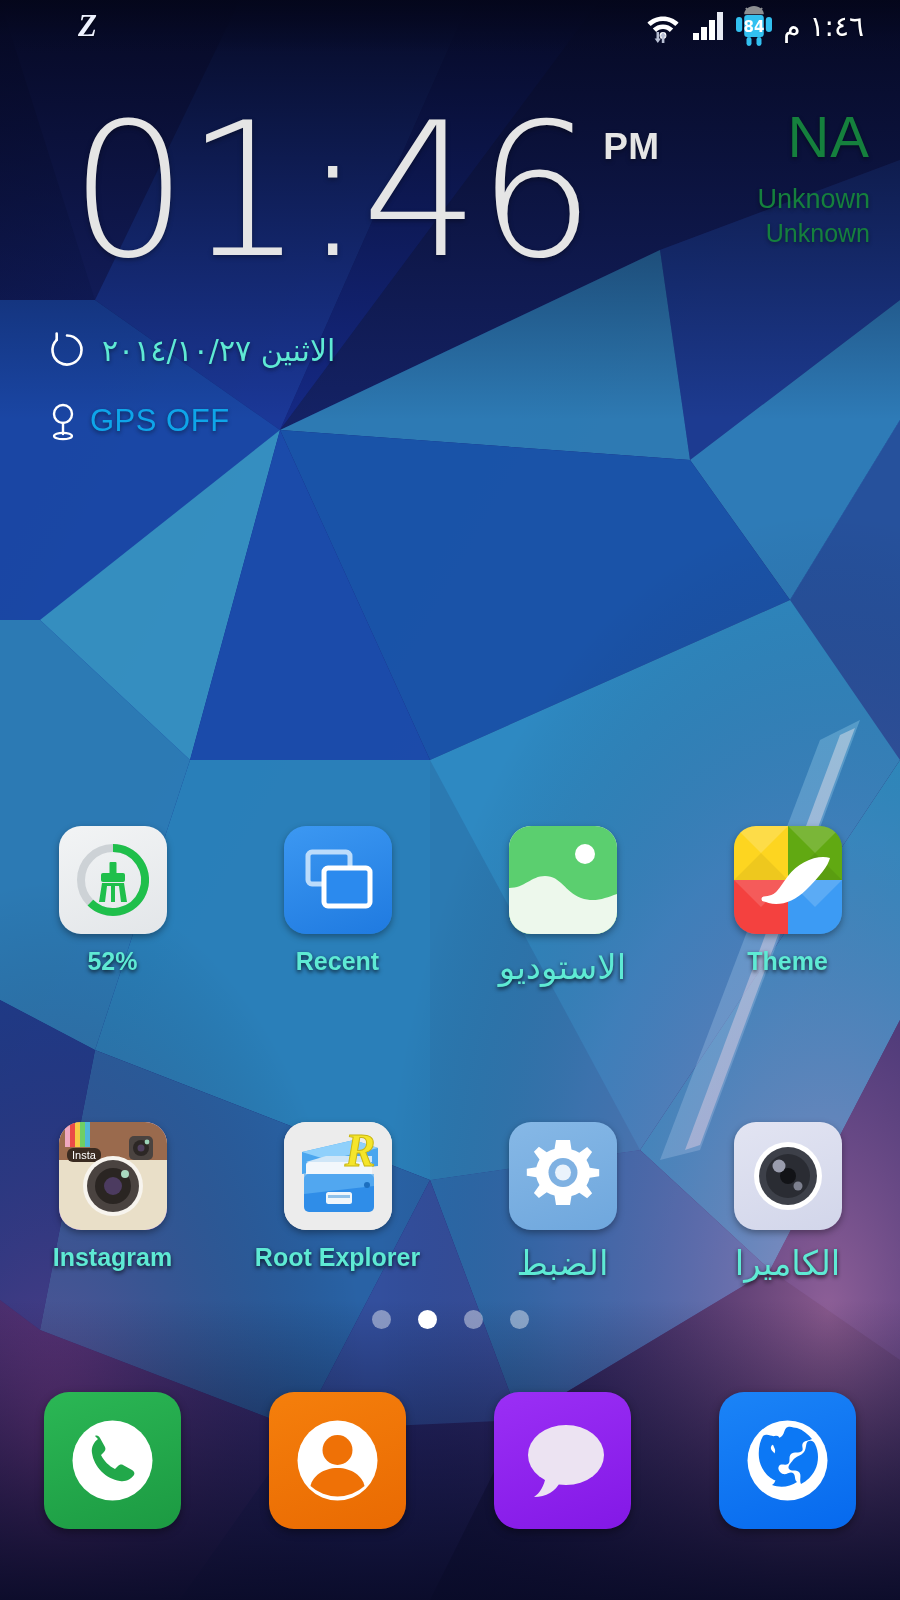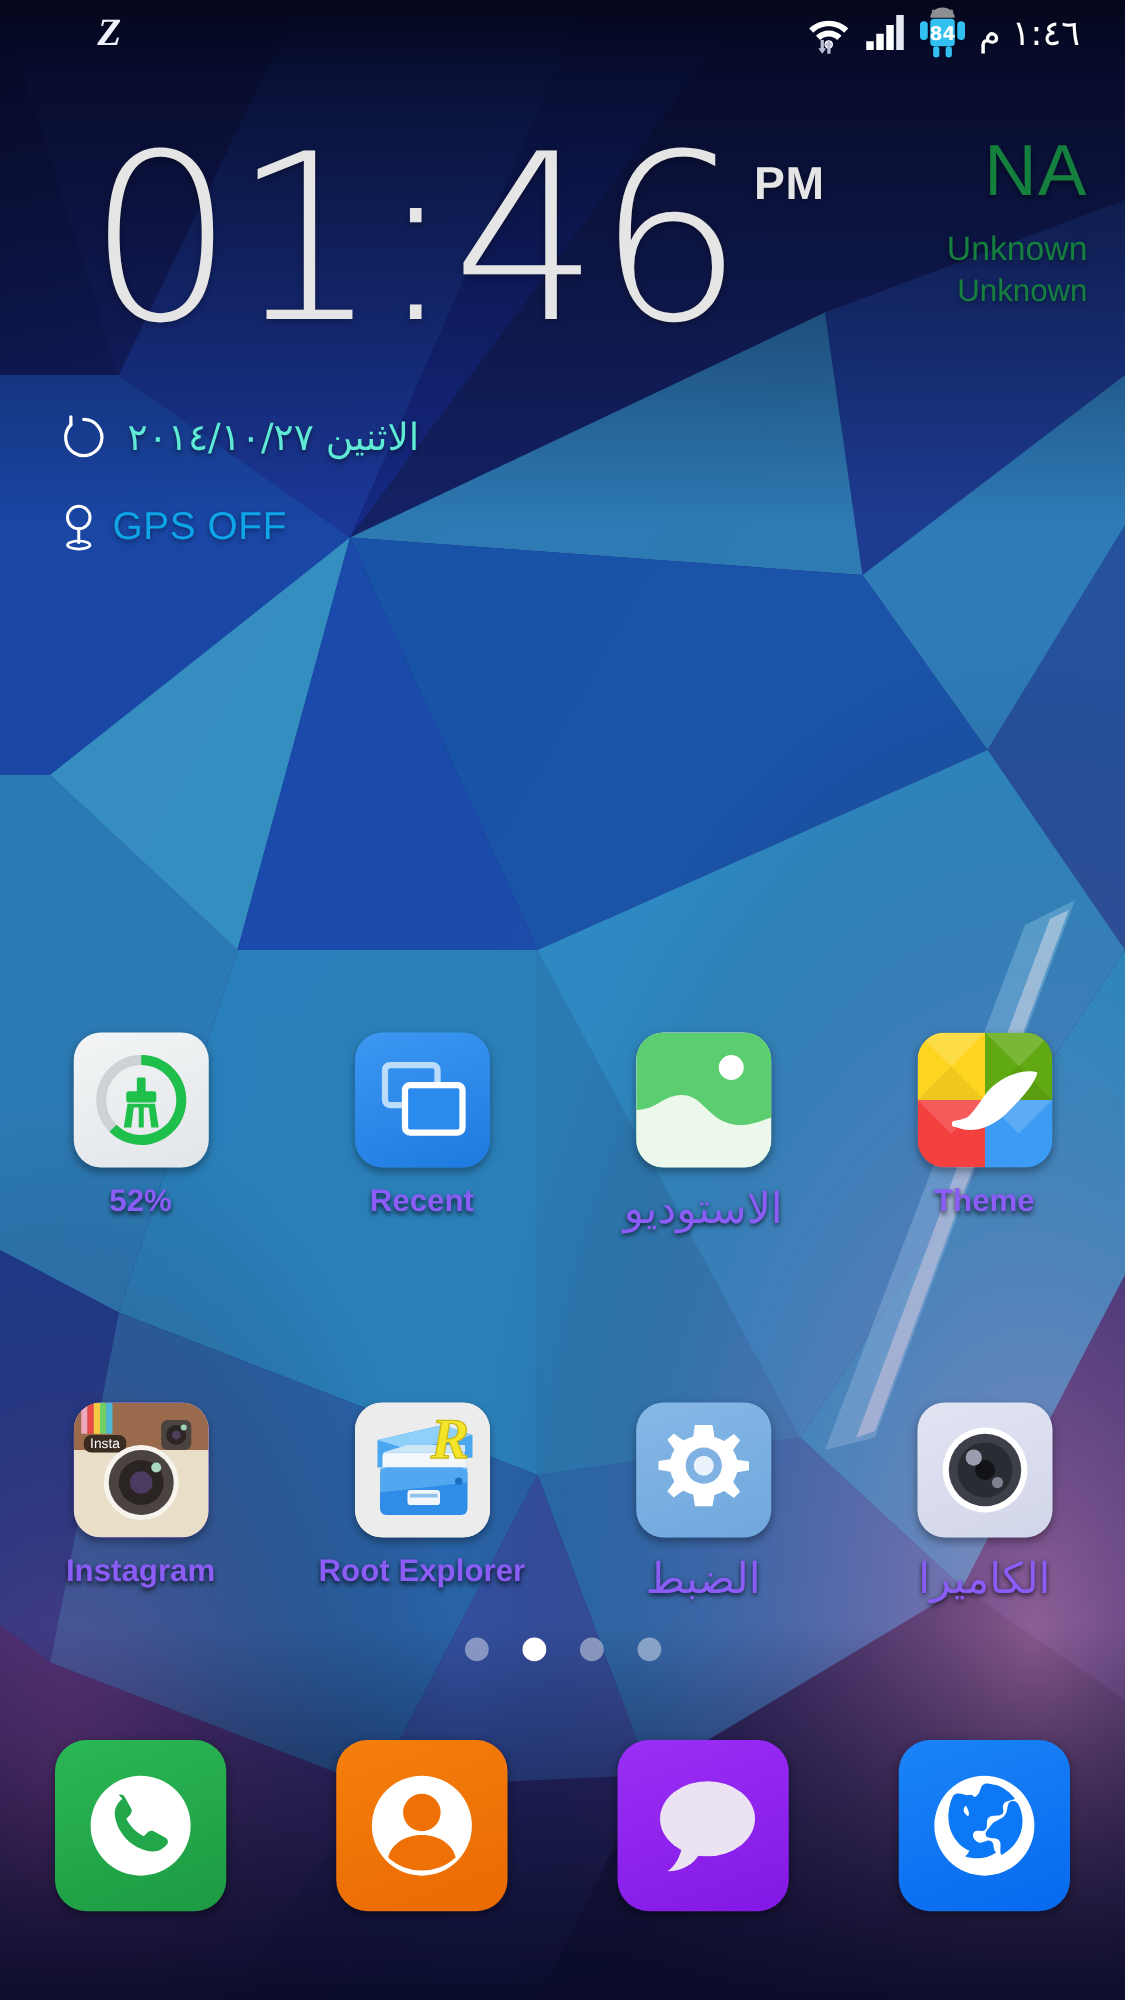--- a/index.html
+++ b/index.html
@@ -84,21 +84,21 @@
   }
   .approw { display:flex; width:900px; }
   .appcell {
     width:225px; display:flex; flex-direction:column; align-items:center;
   }
   .appicon {
     width:108px; height:108px; border-radius:22px; position:relative;
     overflow:hidden; box-shadow:0 3px 7px rgba(0,0,0,.35);
   }
   .applabel {
-    margin-top:13px; color:#8b5cf6; font-size:25px; font-weight:700;
+    margin-top:13px; color:#5eead4; font-size:25px; font-weight:700;
     font-family:"Liberation Sans", sans-serif;
     text-shadow:0 2px 4px rgba(0,0,0,.75);
     white-space:nowrap;
   }
   .applabel.rtl { direction:rtl; font-family:"DejaVu Sans", sans-serif; font-weight:400; font-size:34px; }
   #approw2 { margin-top:135px; }
 
   
   #pagedots {
     position:absolute; left:0; top:1310px; width:900px; z-index:14;

